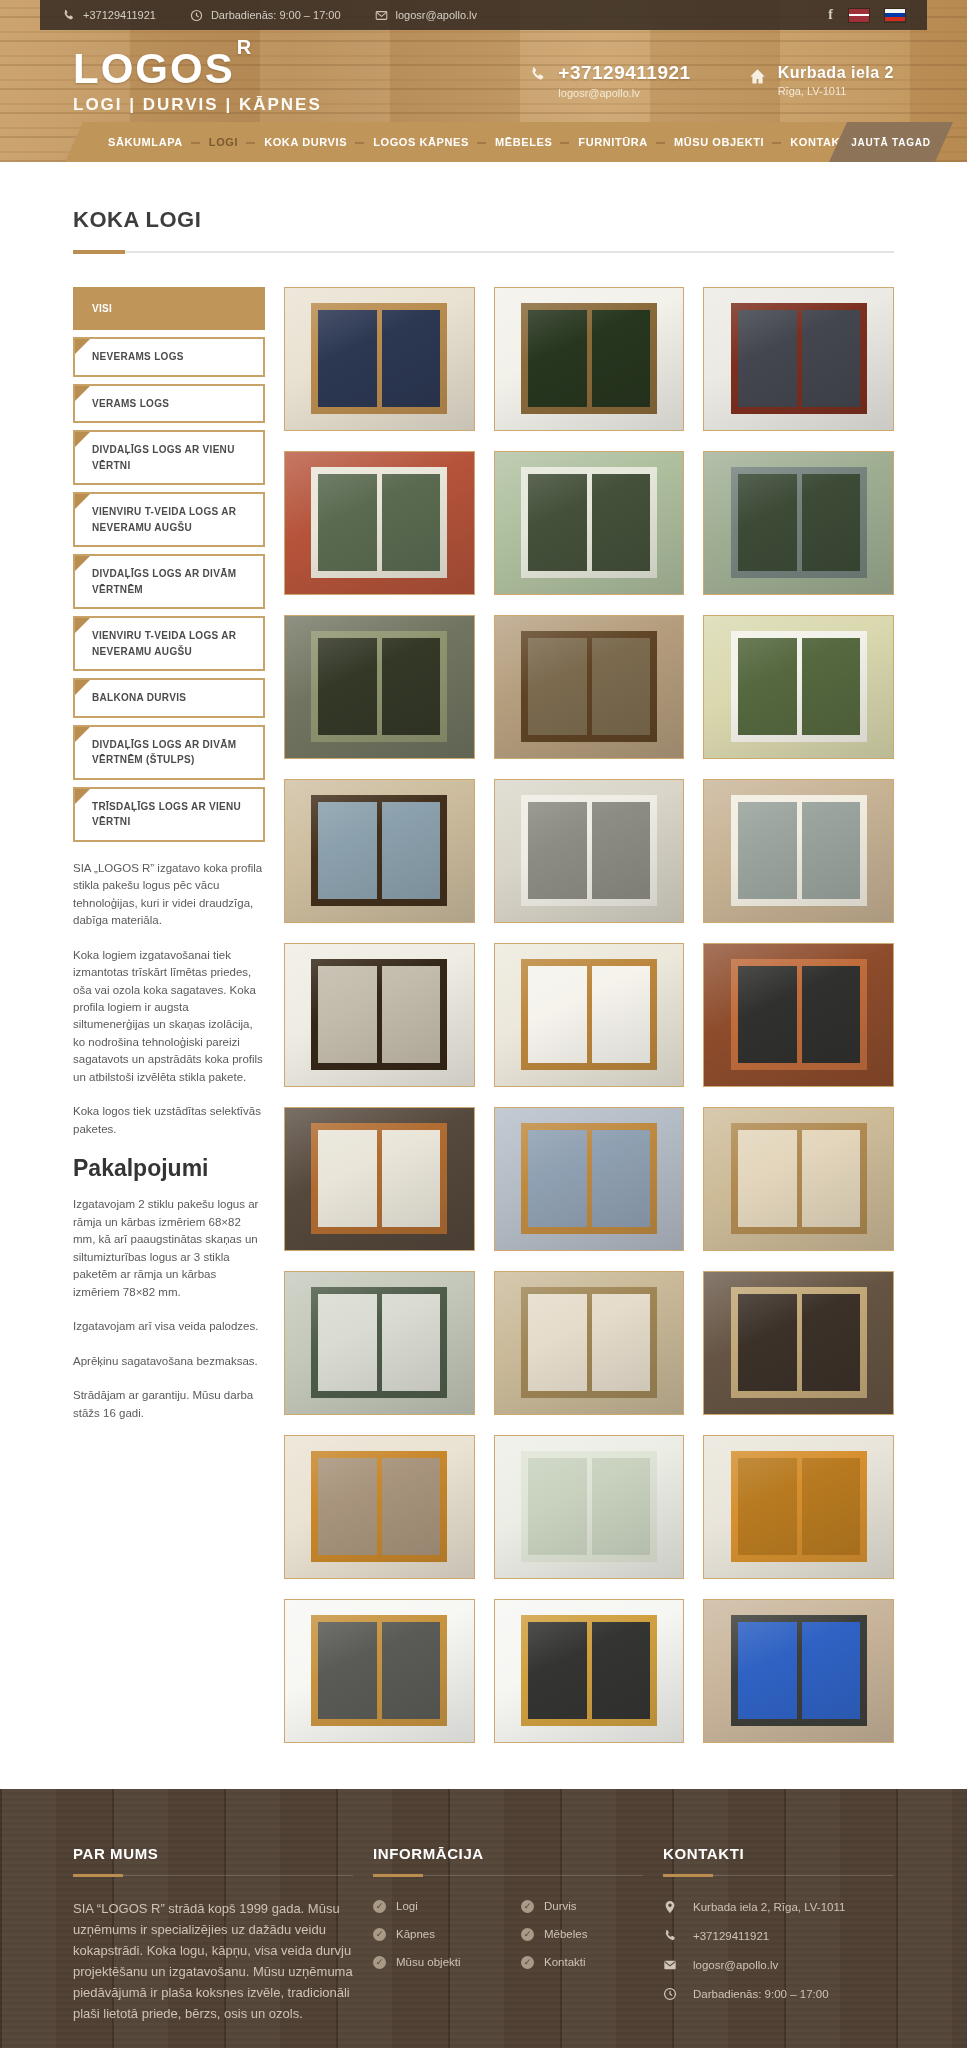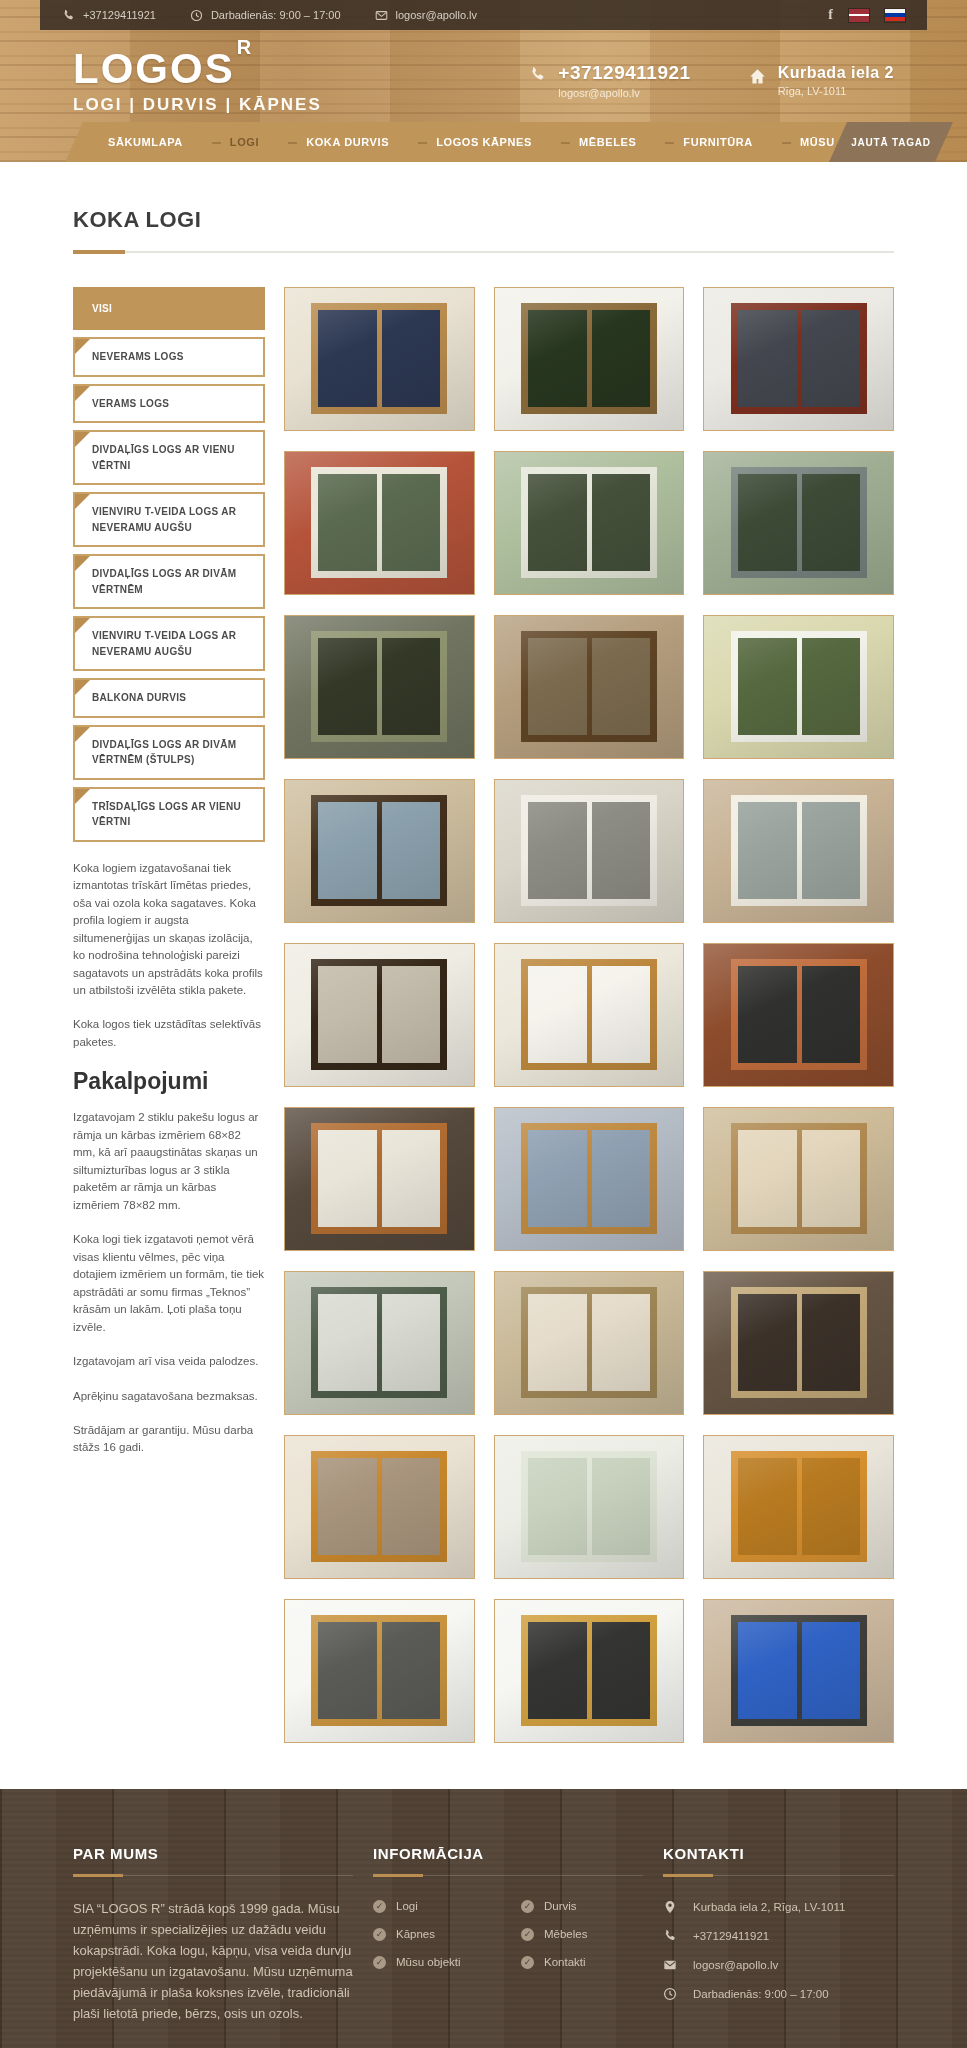--- a/index.html
+++ b/index.html
@@ -179,21 +179,21 @@
         </span>
         <div>
           <div class="hc-big" style="font-size:16px;">Kurbada iela 2</div>
           <div class="hc-small">Rīga, LV-1011</div>
         </div>
       </div>
     </div>
   </div>
 
   <nav class="nav-row">
-    <div class="nav-bar" id="nav-bar" style="background: rgb(192, 149, 90); gap: 21px;">
+    <div class="nav-bar" id="nav-bar" style="background: rgb(192, 149, 90);">
         <div class="nav-item">SĀKUMLAPA</div>
         <div class="nav-item active" style="color: rgb(122, 90, 46);">LOGI</div>
         <div class="nav-item">KOKA DURVIS</div>
         <div class="nav-item">LOGOS KĀPNES</div>
         <div class="nav-item">MĒBELES</div>
         <div class="nav-item">FURNITŪRA</div>
         <div class="nav-item">MŪSU OBJEKTI</div>
         <div class="nav-item">KONTAKTI</div>
       </div>
     <div class="nav-cta" style="background: rgb(141, 116, 88);">JAUTĀ TAGAD</div>
@@ -214,27 +214,27 @@
           <div class="side-item">VERAMS LOGS</div>
           <div class="side-item">DIVDAĻĪGS LOGS AR VIENU VĒRTNI</div>
           <div class="side-item">VIENVIRU T-VEIDA LOGS AR NEVERAMU AUGŠU</div>
           <div class="side-item">DIVDAĻĪGS LOGS AR DIVĀM VĒRTNĒM</div>
           <div class="side-item">VIENVIRU T-VEIDA LOGS AR NEVERAMU AUGŠU</div>
           <div class="side-item">BALKONA DURVIS</div>
           <div class="side-item">DIVDAĻĪGS LOGS AR DIVĀM VĒRTNĒM (ŠTULPS)</div>
           <div class="side-item">TRĪSDAĻĪGS LOGS AR VIENU VĒRTNI</div>
         </div>
       <div class="side-text" id="intro-ps">
+          <p>SIA „LOGOS R” izgatavo koka profila stikla pakešu logus pēc vācu tehnoloģijas, kuri ir videi draudzīga, dabīga materiāla.</p>
           <p>Koka logiem izgatavošanai tiek izmantotas trīskārt līmētas priedes, oša vai ozola koka sagataves. Koka profila logiem ir augsta siltumenerģijas un skaņas izolācija, ko nodrošina tehnoloģiski pareizi sagatavots un apstrādāts koka profils un atbilstoši izvēlēta stikla pakete.</p>
           <p>Koka logos tiek uzstādītas selektīvās paketes.</p>
         </div>
       <h2 class="svc-heading">Pakalpojumi</h2>
       <div class="side-text" style="margin-top:0;" id="service-ps">
           <p>Izgatavojam 2 stiklu pakešu logus ar rāmja un kārbas izmēriem 68×82 mm, kā arī paaugstinātas skaņas un siltumizturības logus ar 3 stikla paketēm ar rāmja un kārbas izmēriem 78×82 mm.</p>
-          <p>Koka logi tiek izgatavoti ņemot vērā visas klientu vēlmes, pēc viņa dotajiem izmēriem un formām, tie tiek apstrādāti ar somu firmas „Teknos” krāsām un lakām. Ļoti plaša toņu izvēle.</p>
           <p>Izgatavojam arī visa veida palodzes.</p>
           <p>Aprēķinu sagatavošana bezmaksas.</p>
           <p>Strādājam ar garantiju. Mūsu darba stāžs 16 gadi.</p>
         </div>
     </aside>
 
     <section class="gallery" id="gallery">
         <div class="tile" title="office-interior-triple-window">
           <div class="ph-wall" style="background: rgb(233, 226, 210);"></div>
           <div class="ph-frame" style="border-color: rgb(185, 140, 78); background: rgb(44, 55, 82);"></div>

